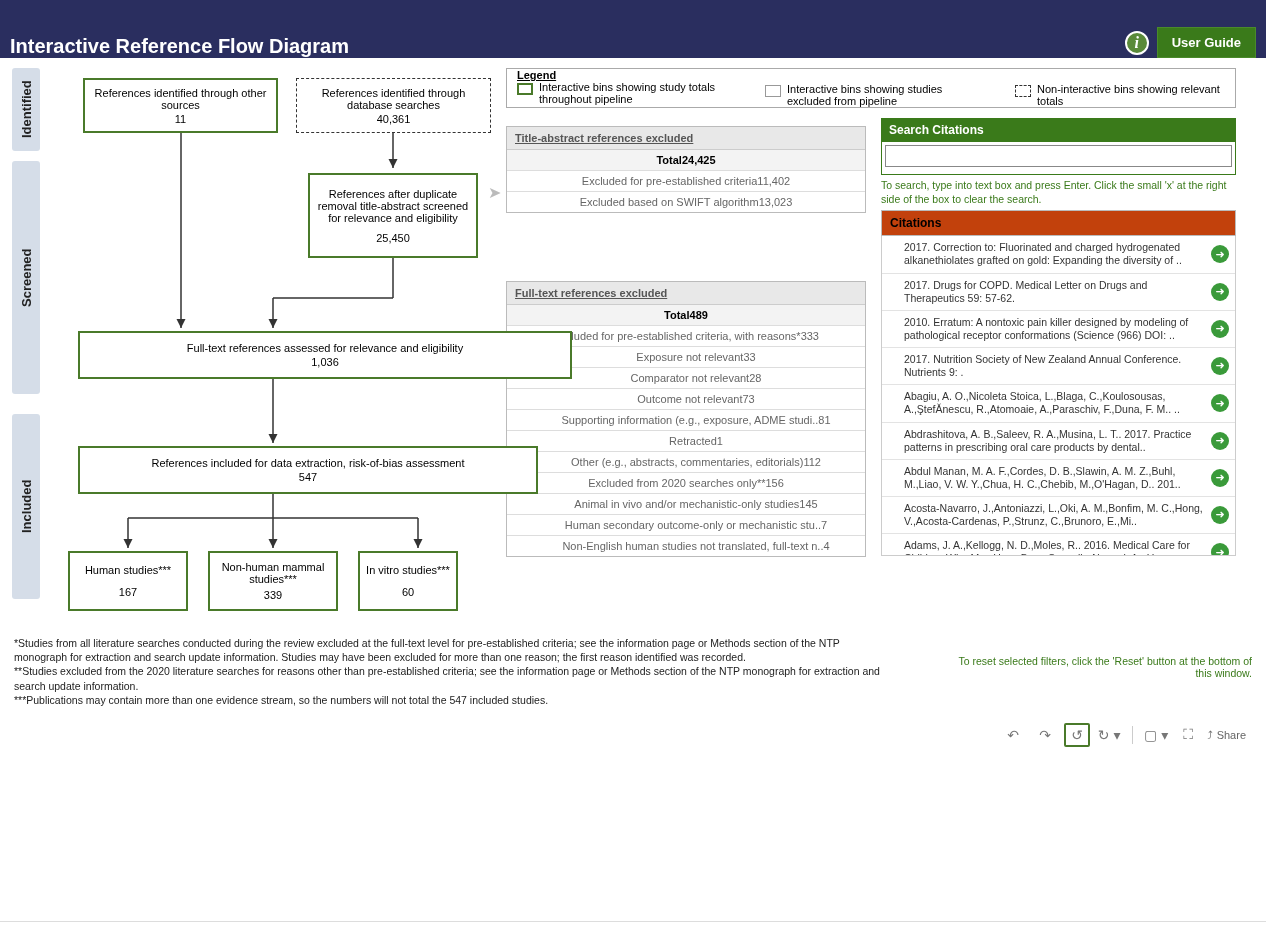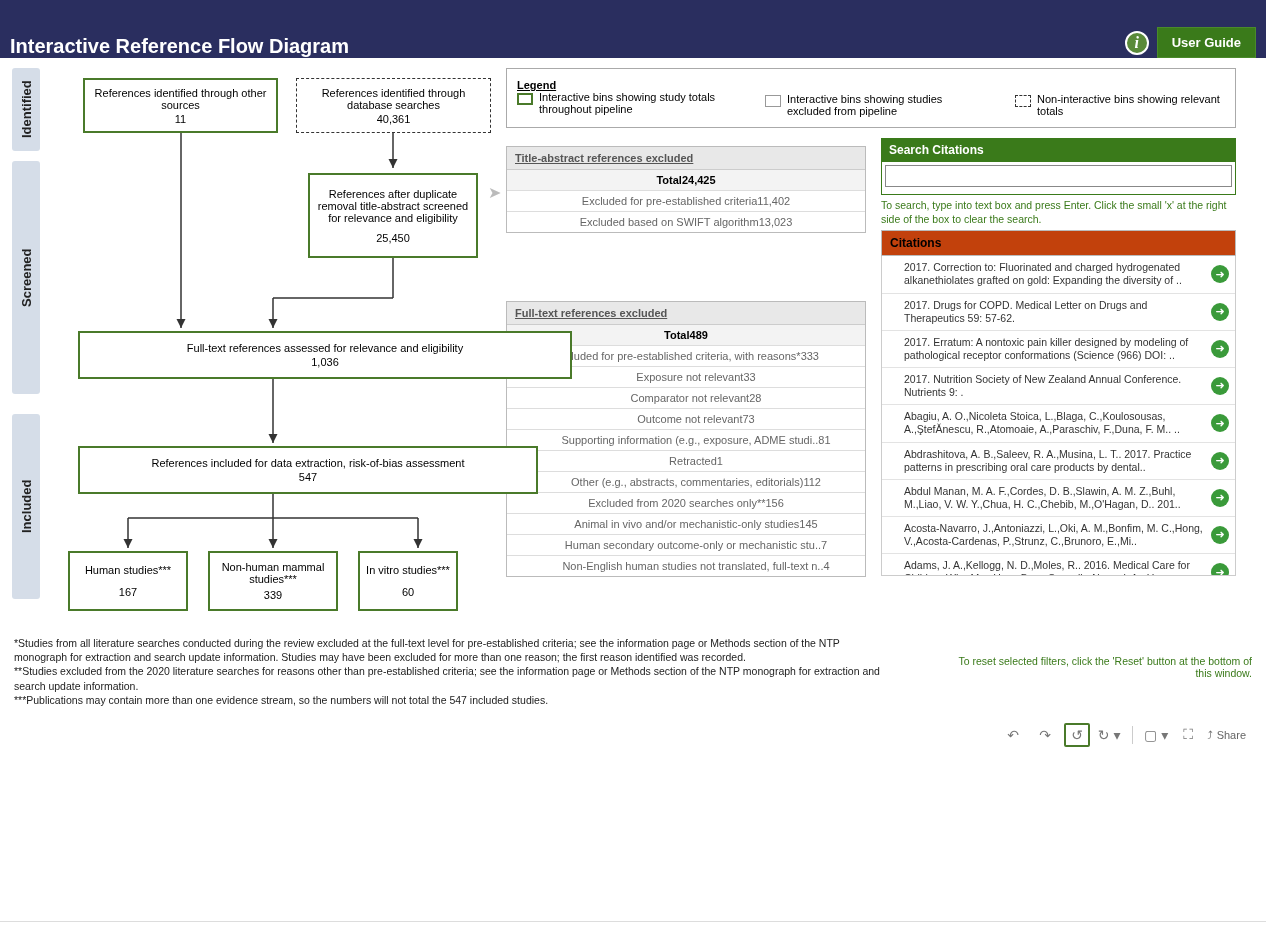--- a/index.html
+++ b/index.html
@@ -14,21 +14,21 @@
 .stage{background:#d5dde8;width:28px;display:flex;align-items:center;justify-content:center;writing-mode:vertical-rl;transform:rotate(180deg);font-weight:bold;font-size:13px;color:#222;border-radius:3px}
 .stage.identified{height:83px}
 .stage.screened{height:233px}
 .stage.included{height:185px;margin-top:10px}
 .flow-area{position:relative;width:450px;height:560px}
 .box{position:absolute;background:#fff;font-size:11px;text-align:center;display:flex;flex-direction:column;align-items:center;justify-content:center;padding:6px}
 .box.green{border:2px solid #4a7a2a}
 .box.dashed{border:1.5px dashed #333}
 .num{margin-top:2px}
 svg.arrows{position:absolute;top:0;left:0;width:450px;height:560px;pointer-events:none}
-.legend{border:1px solid #aaa;padding:10px 10px;display:flex;gap:40px;align-items:flex-start;font-size:11px;width:730px}
+.legend{border:1px solid #aaa;padding:0 10px;display:flex;gap:40px;align-items:flex-start;font-size:11px;width:730px}
 .legend-title{font-weight:bold;text-decoration:underline;font-size:11px}
 .legend-item{display:flex;gap:6px;align-items:flex-start;max-width:210px}
 .legend-swatch{width:16px;height:12px;flex-shrink:0;margin-top:2px}
 .sw-green{border:2px solid #4a7a2a}
 .sw-gray{border:1px solid #999}
 .sw-dash{border:1.5px dashed #333}
 .right-col{display:flex;flex-direction:column;gap:10px}
 .tables-row{display:flex;gap:15px}
 .excl-tables{display:flex;flex-direction:column;gap:18px;width:360px}
 .tbl{border:1px solid #bbb;font-size:11px}
@@ -237,21 +237,21 @@
         <div class="cit-list" id="cit-list">
             <div class="cit-row">
               <div class="cit-text">2017. Correction to: Fluorinated and charged hydrogenated alkanethiolates grafted on gold: Expanding the diversity of ..</div>
               <div class="cit-icon">➜</div>
             </div>
             <div class="cit-row">
               <div class="cit-text">2017. Drugs for COPD. Medical Letter on Drugs and Therapeutics 59: 57-62.</div>
               <div class="cit-icon">➜</div>
             </div>
             <div class="cit-row">
-              <div class="cit-text">2017. Erratum: A nontoxic pain killer designed by modeling of pathological receptor conformations (Science (966) DOI: ..</div>
+              <div class="cit-text">2010. Erratum: A nontoxic pain killer designed by modeling of pathological receptor conformations (Science (966) DOI: ..</div>
               <div class="cit-icon">➜</div>
             </div>
             <div class="cit-row">
               <div class="cit-text">2017. Nutrition Society of New Zealand Annual Conference. Nutrients 9:  .</div>
               <div class="cit-icon">➜</div>
             </div>
             <div class="cit-row">
               <div class="cit-text">Abagiu, A. O.,Nicoleta Stoica, L.,Blaga, C.,Koulosousas, A.,ŞtefĂnescu, R.,Atomoaie, A.,Paraschiv, F.,Duna, F. M.. ..</div>
               <div class="cit-icon">➜</div>
             </div>

